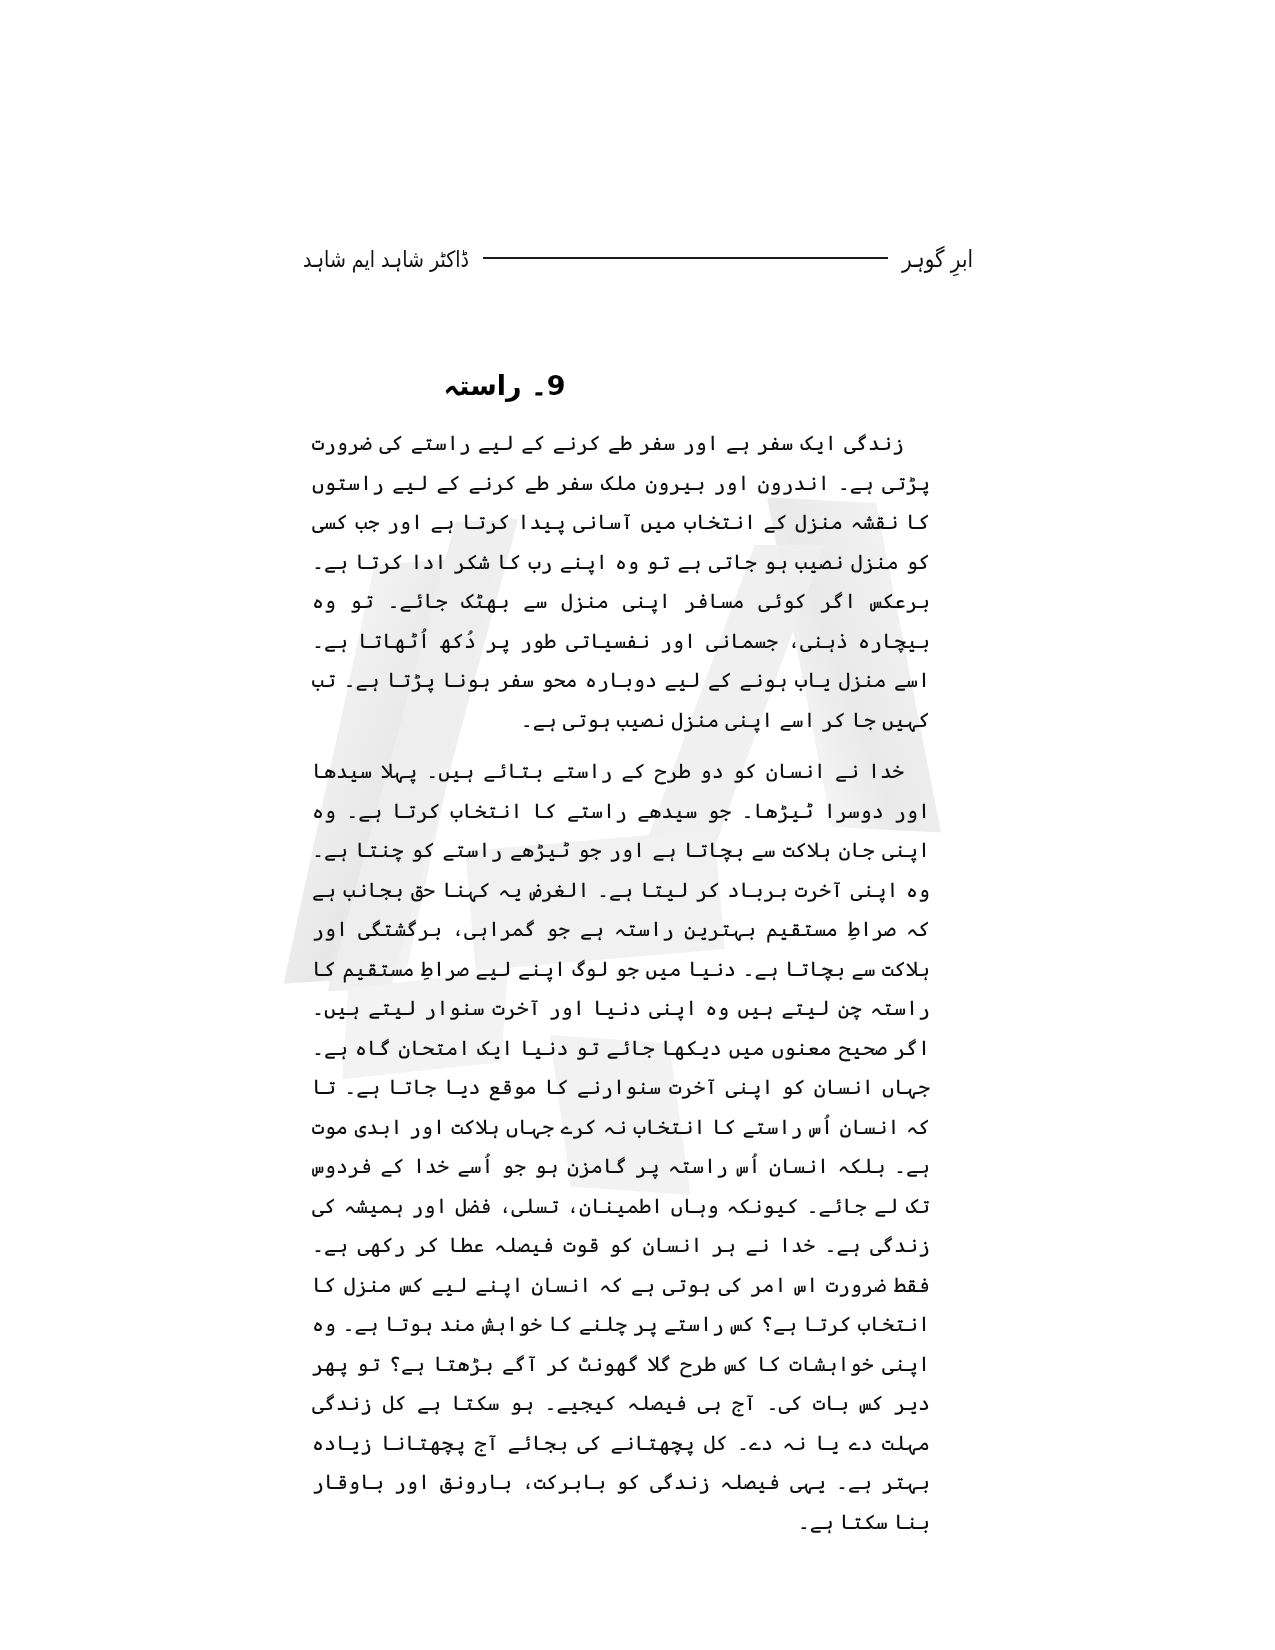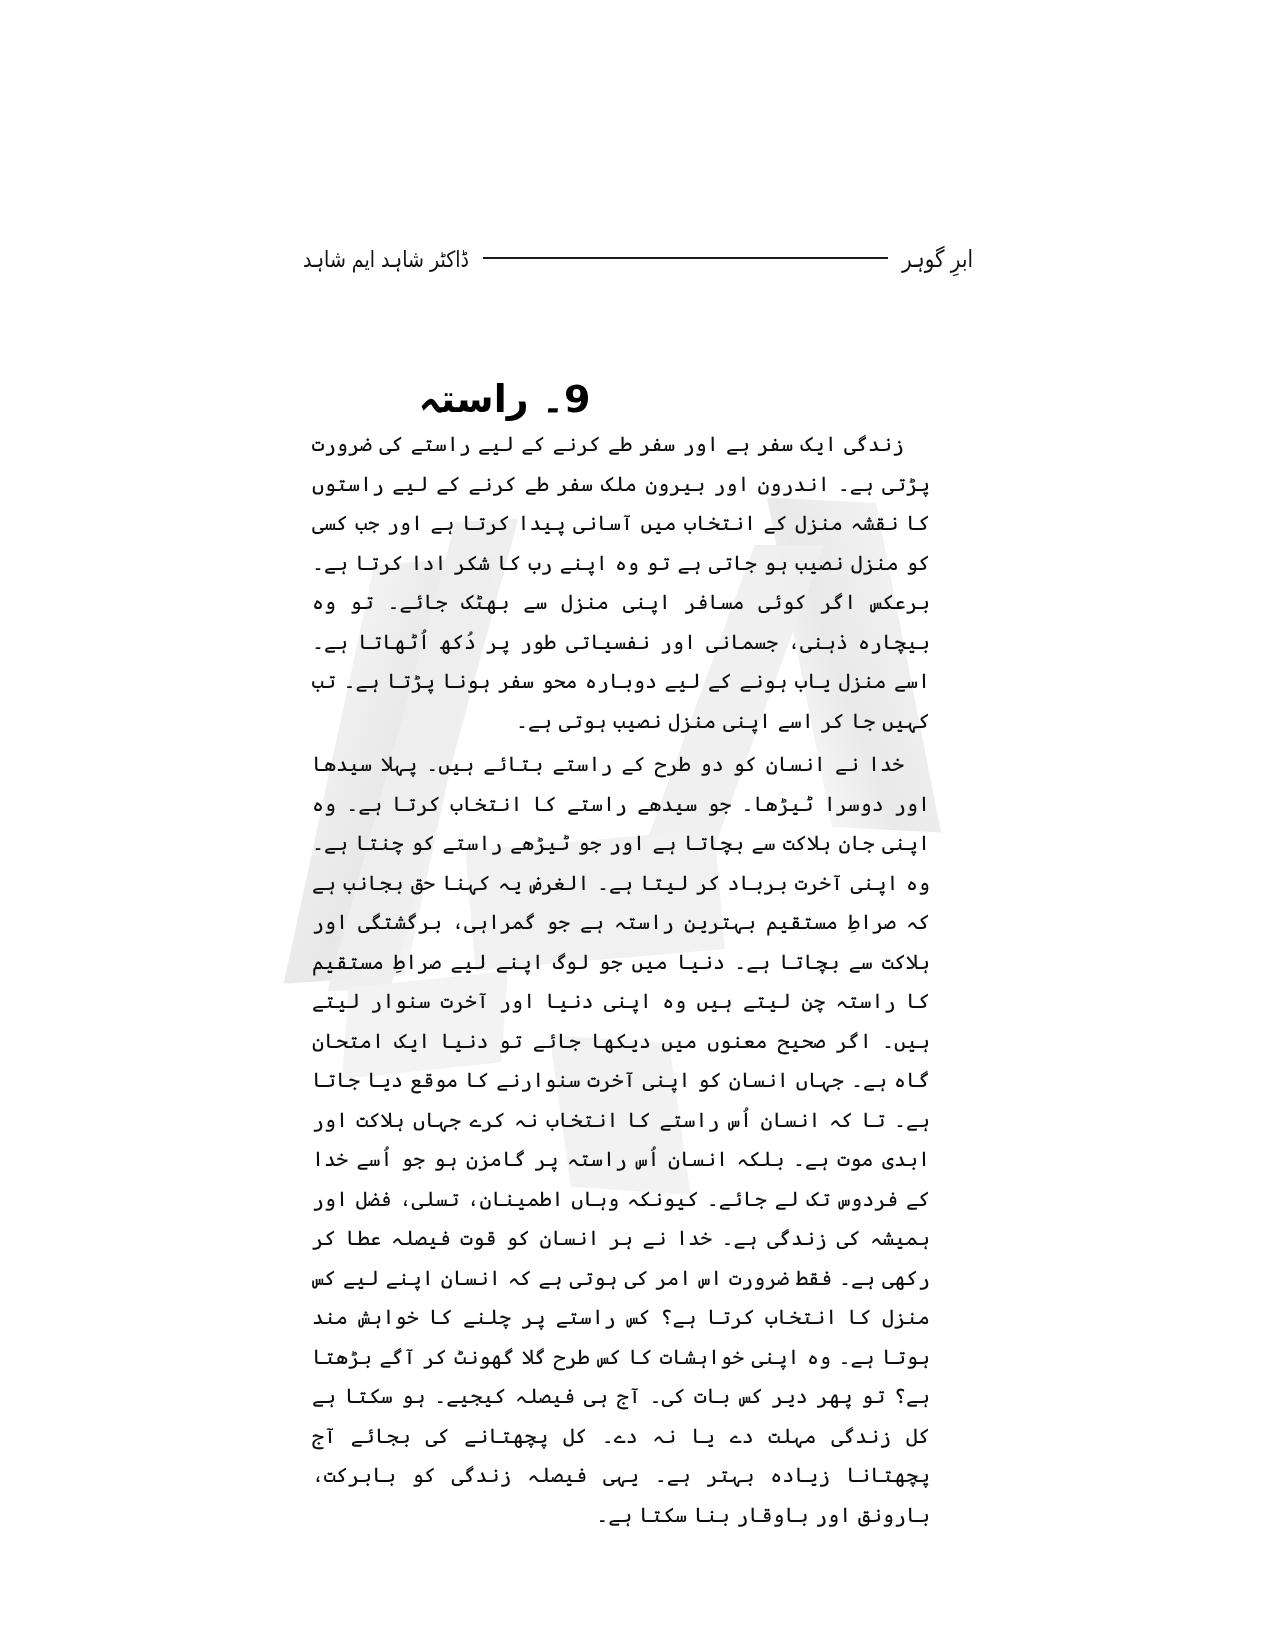--- a/index.html
+++ b/index.html
@@ -109,47 +109,47 @@
   }
 
   
   .chapter-title {
     position: absolute;
     top: 352px;
     left: 0;
     width: 1009px;
     text-align: center;
     font-family: "DejaVu Sans", sans-serif;
-    font-size: 38px;
+    font-size: 27px;
     font-weight: 700;
     color: #000000;
     direction: rtl;
     letter-spacing: 1px;
   }
 
   
   .body-text {
     position: absolute;
     top: 424px;
     left: 312px;
     width: 618px;
     direction: rtl;
     text-align: justify;
     text-align-last: right;
     color: #0d0d0d;
   }
   .para {
-    font-family: Liberation Sans, sans-serif;
+    font-family: Liberation Serif, serif;
     font-size: 20.5px;
     line-height: 39.5px;
     margin: 0 0 0 0;
     text-indent: 26px;
     word-spacing: 1px;
   }
-  .para + .para { margin-top: 4px; }
+  .para + .para { margin-top: 12px; }
 
   
   .page-number {
     position: absolute;
     top: 1293px;
     left: 0;
     width: 1275px;
     text-align: center;
     direction: ltr;
     font-family: "Liberation Sans", sans-serif;

